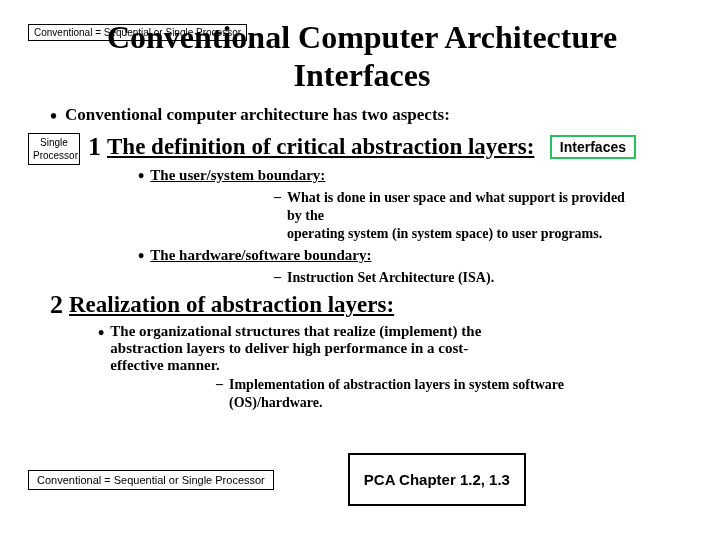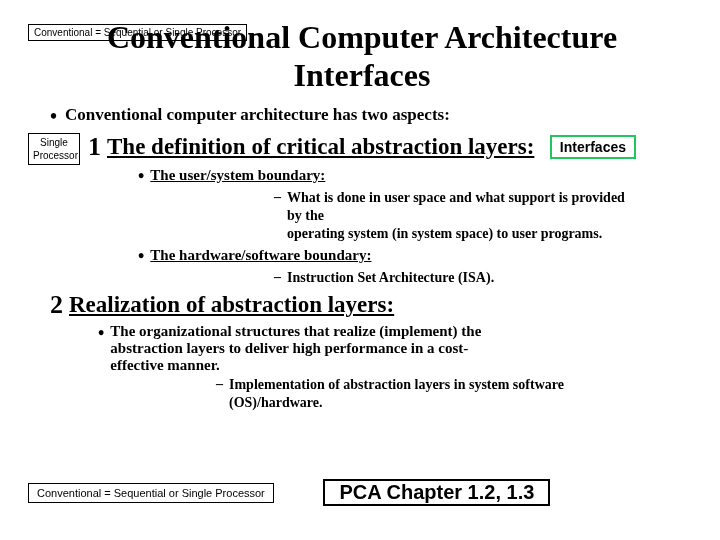--- a/index.html
+++ b/index.html
@@ -184,24 +184,24 @@
     }
     .bottom-label {
       border: 1.5px solid #000;
       font-size: 11px;
       font-family: Arial, sans-serif;
       padding: 3px 8px;
       font-weight: normal;
     }
     .bottom-chapter {
       border: 2.5px solid #000;
-      font-size: 20px;
-      font-weight: bold;
-      font-family: Arial, sans-serif;
-      padding: 0 14px;
+      font-size: 15px;
+      font-weight: bold;
+      font-family: Arial, sans-serif;
+      padding: 16px 14px;
       margin-left: 44px;
     }
     .bottom-footer {
       position: absolute;
       bottom: 10px;
       right: 28px;
       font-size: 11px;
       font-family: Arial, sans-serif;
       color: #000;
     }

